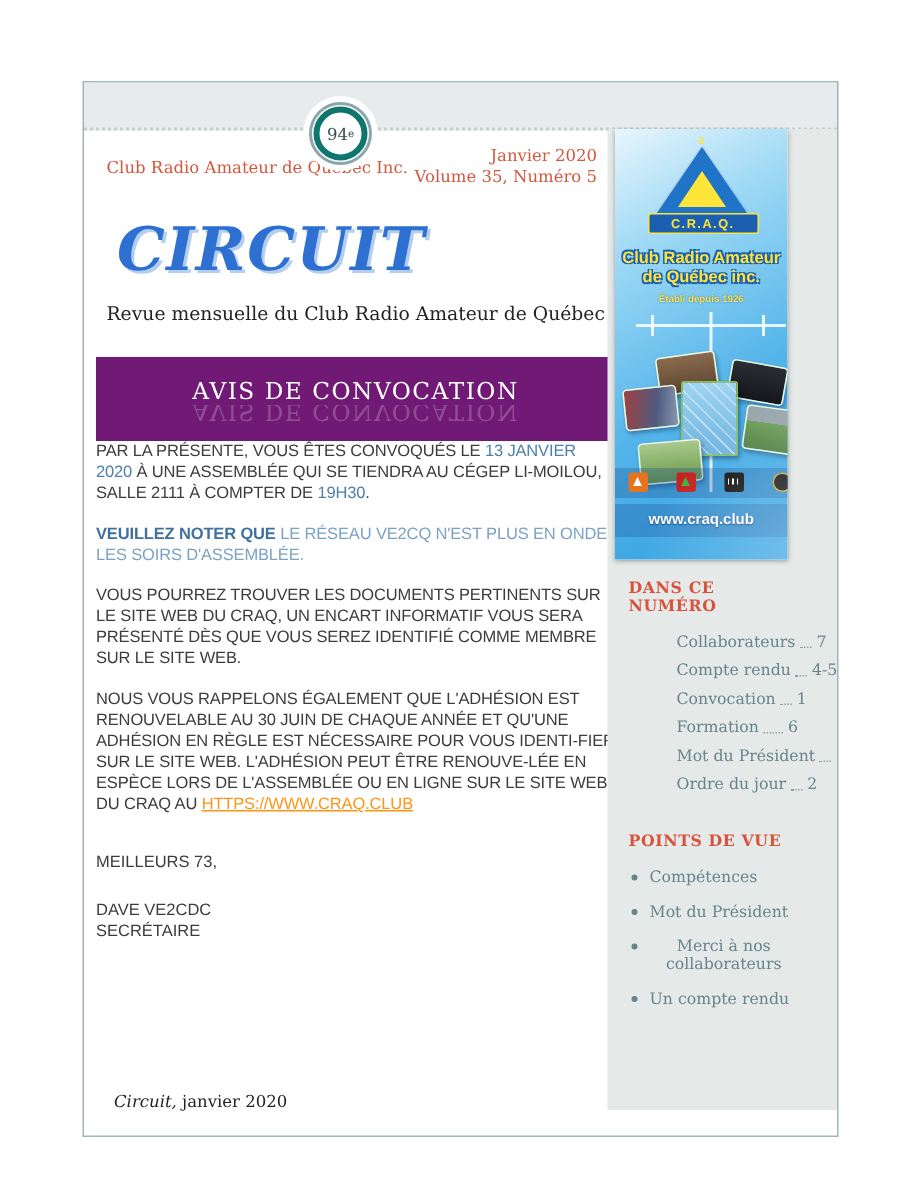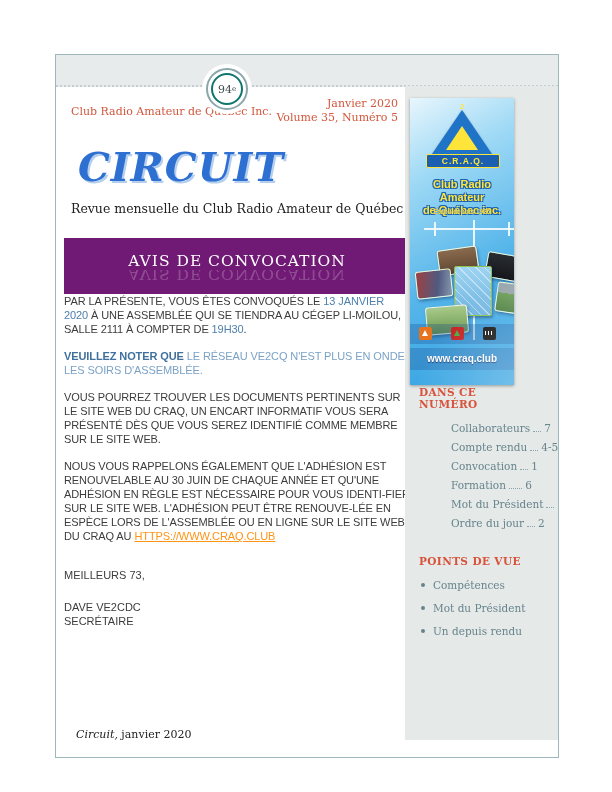--- a/index.html
+++ b/index.html
@@ -5,21 +5,21 @@
   html,body{margin:0;padding:0;background:#ffffff;width:612px;height:792px;
     font-family:"Liberation Sans",sans-serif;-webkit-font-smoothing:antialiased;}
   .page{position:absolute;left:55px;top:54px;width:502px;height:702px;
     border:1px solid #9db7ba;background:#ffffff;overflow:hidden;}
   
   .topstrip{position:absolute;left:0;top:0;width:100%;height:30px;background:#e8ebeb;
     border-bottom:2px dotted #c2cfd1;}
   .badge{position:absolute;left:150px;top:13px;width:38px;height:38px;border-radius:50%;
     background:#ffffff;border:2px solid #8aa7ab;box-shadow:0 0 0 4px #ffffff;z-index:5;
     display:flex;align-items:center;justify-content:center;}
-  .badge-inner{width:28px;height:28px;border-radius:50%;border:2px solid #0f766e;
+  .badge-inner{width:28px;height:28px;border-radius:50%;border:4px solid #0f766e;
     display:flex;align-items:center;justify-content:center;
     font-family:"DejaVu Serif",serif;font-size:11px;color:#3d4a4c;}
   .badge-inner sup{font-size:7px;}
   .pub-name{position:absolute;left:15px;top:50px;font-family:"DejaVu Serif",serif;
     font-size:11px;color:#d2573d;}
   .issue-block{position:absolute;left:8px;top:42px;width:334px;text-align:right;
     font-family:"DejaVu Serif",serif;font-size:11px;line-height:14px;color:#d2573d;}
   .masthead{position:absolute;left:22px;top:88px;font-family:"DejaVu Serif",serif;
     font-style:italic;font-weight:bold;font-size:40px;color:#2e6fd2;
     text-shadow:2px 2px 0 #b4cfee;letter-spacing:1px;}
@@ -39,21 +39,21 @@
   .seg-bluebold{color:#40719e;font-weight:bold;}
   .seg-bluelight{color:#7ba2c6;}
   .seg-link{color:#ff9416;text-decoration:underline;cursor:pointer;}
   .closing{margin-top:26px;font-size:11px;color:#3c3c3c;}
   .signature{margin-top:20px;font-size:11px;line-height:13.5px;color:#3c3c3c;}
   .footer-line{position:absolute;left:20px;top:673px;font-family:"DejaVu Serif",serif;
     font-size:11px;color:#222222;}
   .footer-line .it{font-style:italic;}
   
   .side-panel{position:absolute;left:349px;top:31px;width:153px;height:654px;background:#e5eae9;}
-  .poster{position:absolute;left:5px;top:12px;width:104px;height:287px;overflow:hidden;
+  .poster{position:absolute;left:5px;top:0;width:115px;height:287px;overflow:hidden;
     background:linear-gradient(150deg,#e8f6fd 0%,#9ed9f5 25%,#55b5ea 60%,#2e9fe0 100%);
     box-shadow:0 1px 3px rgba(0,0,0,.35);}
   .poster::after{content:"";position:absolute;right:-40px;bottom:-30px;width:150px;height:160px;
     background:radial-gradient(circle at 100% 100%,rgba(255,255,255,.5),rgba(255,255,255,0) 65%);}
   .tri-wrap{position:absolute;left:50%;top:6px;transform:translateX(-50%);width:76px;height:64px;}
   .tri-outer{position:absolute;left:8px;top:6px;width:0;height:0;
     border-left:30px solid transparent;border-right:30px solid transparent;
     border-bottom:44px solid #1f74c8;filter:drop-shadow(0 1px 1px rgba(0,0,40,.4));}
   .tri-inner{position:absolute;left:22px;top:22px;width:0;height:0;
     border-left:16px solid transparent;border-right:16px solid transparent;
@@ -227,21 +227,25 @@
             <div class="pt-row">
               <span class="pt-bullet"></span>
               <span>Compétences</span>
             </div>
             <div class="pt-row">
               <span class="pt-bullet"></span>
               <span>Mot du Président</span>
             </div>
             <div class="pt-row">
               <span class="pt-bullet"></span>
-              <span>Un depuis rendu</span>
+              <span>Merci à nos collaborateurs</span>
+            </div>
+            <div class="pt-row">
+              <span class="pt-bullet"></span>
+              <span>Un compte rendu</span>
             </div>
           </div>
       </div>
     </div>
   </div>
 
   <div class="footer-line">
     <span class="it">Circuit,</span><span> janvier 2020</span>
   </div>
 

